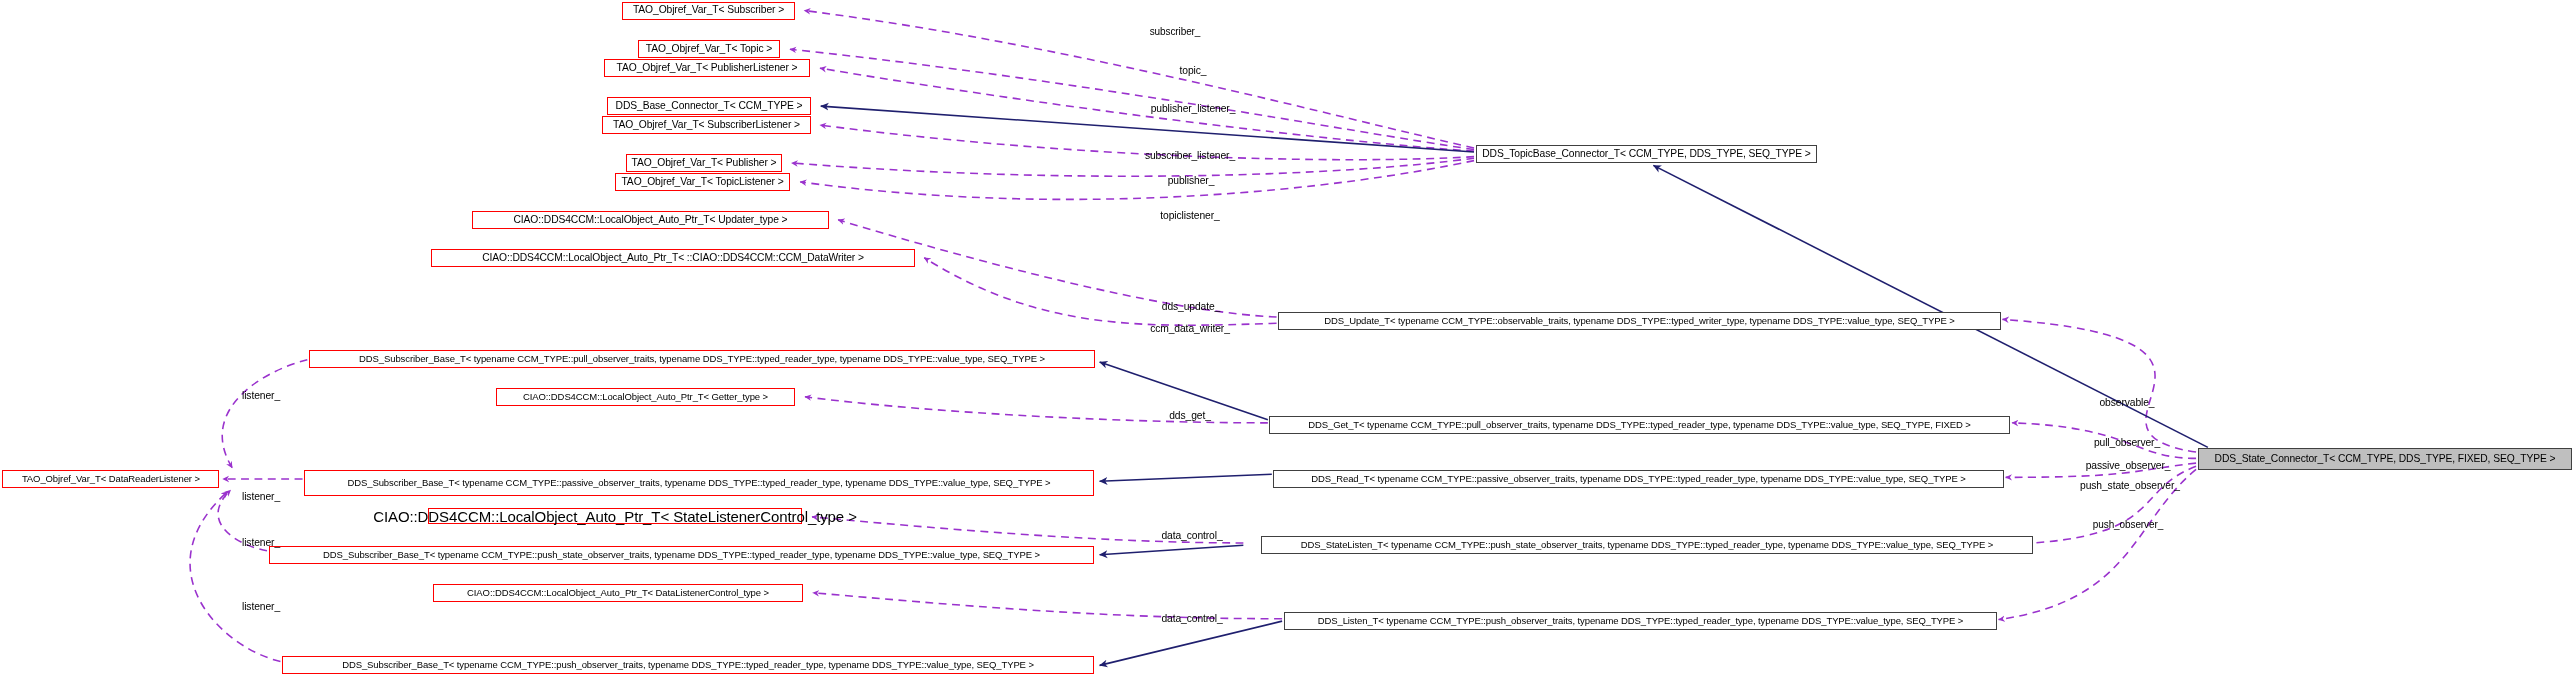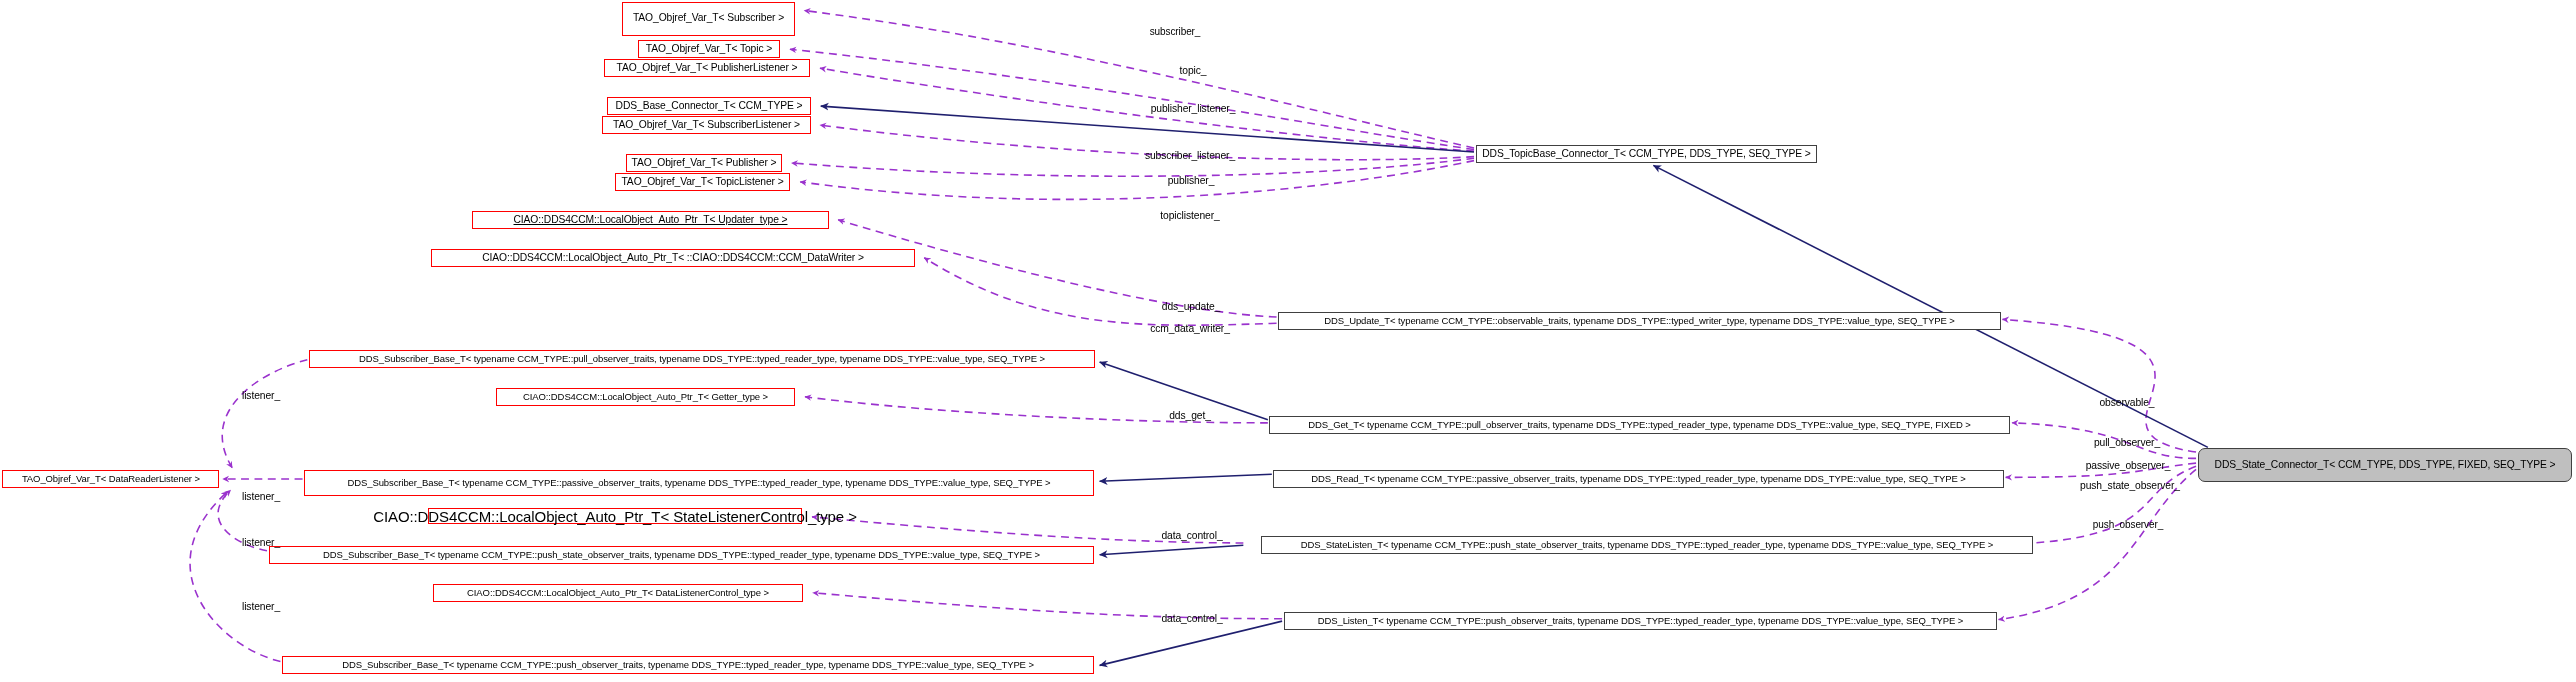--- a/index.html
+++ b/index.html
@@ -114,44 +114,44 @@
       <path d="M1866,192 L1039,134"></path>
       <path d="M2795,566 L2093,209"></path>
       <path d="M1605,531 L1392,458"></path>
       <path d="M1610,600 L1392,609"></path>
       <path d="M1574,690 L1392,702"></path>
       <path d="M1623,786 L1392,842"></path>
     </g>
   </svg>
 
   <div id="node-layer">
-      <div class="node node-red" style="left: 622px; top: 1.6px; width: 173px; height: 34px; font-size: 10.3px;">TAO_Objref_Var_T&lt; Subscriber &gt;</div>
+      <div class="node node-red" style="left: 622px; top: 1.6px; width: 173px; height: 18px; font-size: 10.3px;">TAO_Objref_Var_T&lt; Subscriber &gt;</div>
       <div class="node node-red" style="left: 638px; top: 40px; width: 142px; height: 18px; font-size: 10.3px;">TAO_Objref_Var_T&lt; Topic &gt;</div>
       <div class="node node-red" style="left: 604px; top: 59px; width: 206px; height: 18px; font-size: 10.3px;">TAO_Objref_Var_T&lt; PublisherListener &gt;</div>
       <div class="node node-red" style="left: 607px; top: 97px; width: 204px; height: 18px; font-size: 10.3px;">DDS_Base_Connector_T&lt; CCM_TYPE &gt;</div>
       <div class="node node-red" style="left: 602px; top: 116px; width: 209px; height: 18px; font-size: 10.3px;">TAO_Objref_Var_T&lt; SubscriberListener &gt;</div>
       <div class="node node-red" style="left: 626px; top: 154px; width: 156px; height: 18px; font-size: 10.3px;">TAO_Objref_Var_T&lt; Publisher &gt;</div>
       <div class="node node-red" style="left: 615px; top: 173px; width: 175px; height: 18px; font-size: 10.3px;">TAO_Objref_Var_T&lt; TopicListener &gt;</div>
-      <div class="node node-red" style="left: 472px; top: 211px; width: 357px; height: 18px; font-size: 10.3px; text-decoration: underline;">CIAO::DDS4CCM::LocalObject_Auto_Ptr_T&lt; Updater_type &gt;</div>
+      <div class="node node-red" style="left: 472px; top: 211px; width: 357px; height: 18px; font-size: 10.3px;">CIAO::DDS4CCM::LocalObject_Auto_Ptr_T&lt; Updater_type &gt;</div>
       <div class="node node-red" style="left: 431px; top: 249px; width: 484px; height: 18px; font-size: 10.3px;">CIAO::DDS4CCM::LocalObject_Auto_Ptr_T&lt; ::CIAO::DDS4CCM::CCM_DataWriter &gt;</div>
       <div class="node node-red" style="left: 309px; top: 350px; width: 786px; height: 18px; font-size: 9.5px;">DDS_Subscriber_Base_T&lt; typename CCM_TYPE::pull_observer_traits, typename DDS_TYPE::typed_reader_type, typename DDS_TYPE::value_type, SEQ_TYPE &gt;</div>
       <div class="node node-red" style="left: 496px; top: 388px; width: 299px; height: 18px; font-size: 9.5px;">CIAO::DDS4CCM::LocalObject_Auto_Ptr_T&lt; Getter_type &gt;</div>
       <div class="node node-red" style="left: 2.4px; top: 470px; width: 217px; height: 18px; font-size: 9.5px;">TAO_Objref_Var_T&lt; DataReaderListener &gt;</div>
       <div class="node node-red" style="left: 304px; top: 470px; width: 790px; height: 26px; font-size: 9.5px;">DDS_Subscriber_Base_T&lt; typename CCM_TYPE::passive_observer_traits, typename DDS_TYPE::typed_reader_type, typename DDS_TYPE::value_type, SEQ_TYPE &gt;</div>
       <div class="node node-red" style="left: 428px; top: 508px; width: 374px; height: 16px; font-size: 15px;">CIAO::DDS4CCM::LocalObject_Auto_Ptr_T&lt; StateListenerControl_type &gt;</div>
       <div class="node node-red" style="left: 269px; top: 546px; width: 825px; height: 18px; font-size: 9.5px;">DDS_Subscriber_Base_T&lt; typename CCM_TYPE::push_state_observer_traits, typename DDS_TYPE::typed_reader_type, typename DDS_TYPE::value_type, SEQ_TYPE &gt;</div>
       <div class="node node-red" style="left: 433px; top: 584px; width: 370px; height: 18px; font-size: 9.5px;">CIAO::DDS4CCM::LocalObject_Auto_Ptr_T&lt; DataListenerControl_type &gt;</div>
       <div class="node node-red" style="left: 282px; top: 656px; width: 812px; height: 18px; font-size: 9.5px;">DDS_Subscriber_Base_T&lt; typename CCM_TYPE::push_observer_traits, typename DDS_TYPE::typed_reader_type, typename DDS_TYPE::value_type, SEQ_TYPE &gt;</div>
       <div class="node node-dark" style="left: 1476px; top: 145px; width: 341px; height: 18px; font-size: 10.3px;">DDS_TopicBase_Connector_T&lt; CCM_TYPE, DDS_TYPE, SEQ_TYPE &gt;</div>
       <div class="node node-dark" style="left: 1278px; top: 312px; width: 723px; height: 18px; font-size: 9.5px;">DDS_Update_T&lt; typename CCM_TYPE::observable_traits, typename DDS_TYPE::typed_writer_type, typename DDS_TYPE::value_type, SEQ_TYPE &gt;</div>
       <div class="node node-dark" style="left: 1269px; top: 416px; width: 741px; height: 18px; font-size: 9.5px;">DDS_Get_T&lt; typename CCM_TYPE::pull_observer_traits, typename DDS_TYPE::typed_reader_type, typename DDS_TYPE::value_type, SEQ_TYPE, FIXED &gt;</div>
       <div class="node node-dark" style="left: 1273px; top: 470px; width: 731px; height: 18px; font-size: 9.5px;">DDS_Read_T&lt; typename CCM_TYPE::passive_observer_traits, typename DDS_TYPE::typed_reader_type, typename DDS_TYPE::value_type, SEQ_TYPE &gt;</div>
       <div class="node node-dark" style="left: 1245px; top: 536px; width: 772px; height: 18px; font-size: 9.5px; margin-left: 16px;">DDS_StateListen_T&lt; typename CCM_TYPE::push_state_observer_traits, typename DDS_TYPE::typed_reader_type, typename DDS_TYPE::value_type, SEQ_TYPE &gt;</div>
       <div class="node node-dark" style="left: 1284px; top: 612px; width: 713px; height: 18px; font-size: 9.5px;">DDS_Listen_T&lt; typename CCM_TYPE::push_observer_traits, typename DDS_TYPE::typed_reader_type, typename DDS_TYPE::value_type, SEQ_TYPE &gt;</div>
-      <div class="node node-highlight" style="left: 2198px; top: 448px; width: 374px; height: 34px; font-size: 10.3px; border-radius: 7px;">DDS_State_Connector_T&lt; CCM_TYPE, DDS_TYPE, FIXED, SEQ_TYPE &gt;</div>
+      <div class="node node-highlight" style="left: 2198px; top: 448px; width: 374px; height: 22px; font-size: 10.3px;">DDS_State_Connector_T&lt; CCM_TYPE, DDS_TYPE, FIXED, SEQ_TYPE &gt;</div>
     </div>
   <div id="label-layer">
       <div class="edge-label" style="left: 1175px; top: 32px; font-size: 10px;">subscriber_</div>
       <div class="edge-label" style="left: 1193px; top: 71px; font-size: 10.3px;">topic_</div>
       <div class="edge-label" style="left: 1193px; top: 109px; font-size: 10.3px;">publisher_listener_</div>
       <div class="edge-label" style="left: 1190px; top: 156px; font-size: 10.3px;">subscriber_listener_</div>
       <div class="edge-label" style="left: 1191px; top: 181px; font-size: 10.3px;">publisher_</div>
       <div class="edge-label" style="left: 1190px; top: 216px; font-size: 10.3px;">topiclistener_</div>
       <div class="edge-label" style="left: 1191px; top: 307px; font-size: 10.3px;">dds_update_</div>
       <div class="edge-label" style="left: 1190px; top: 329px; font-size: 10.3px;">ccm_data_writer_</div>

